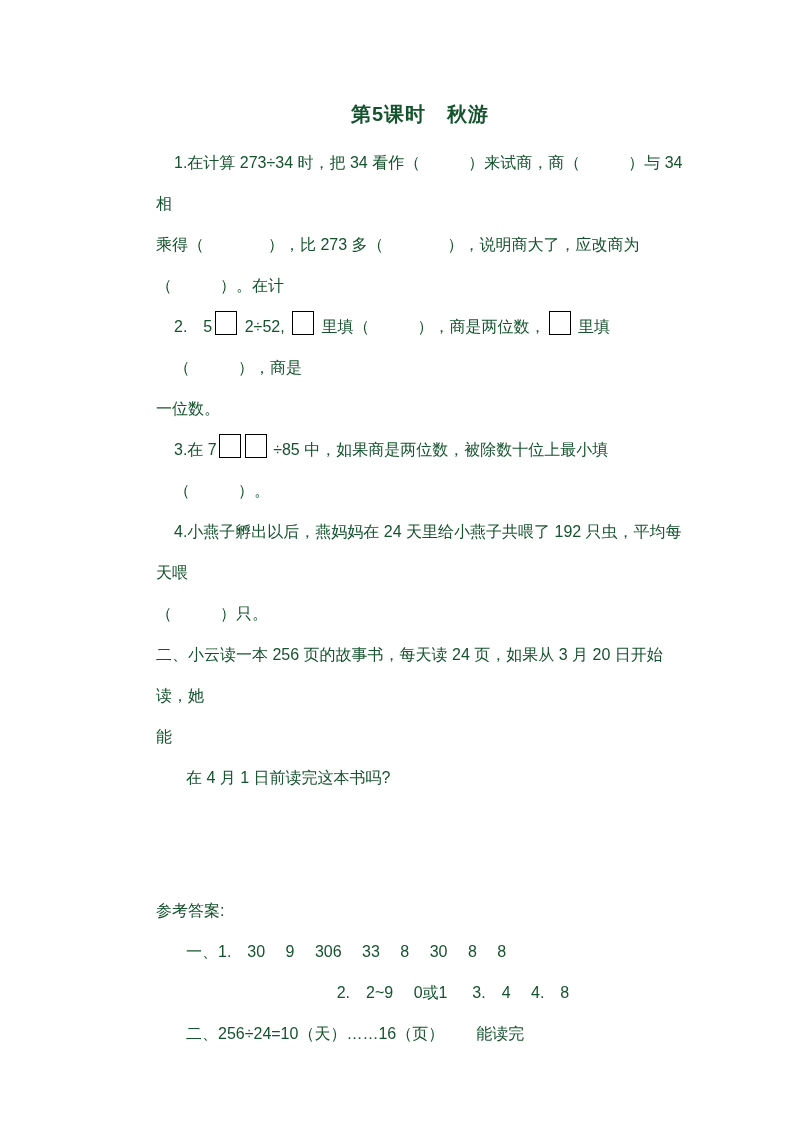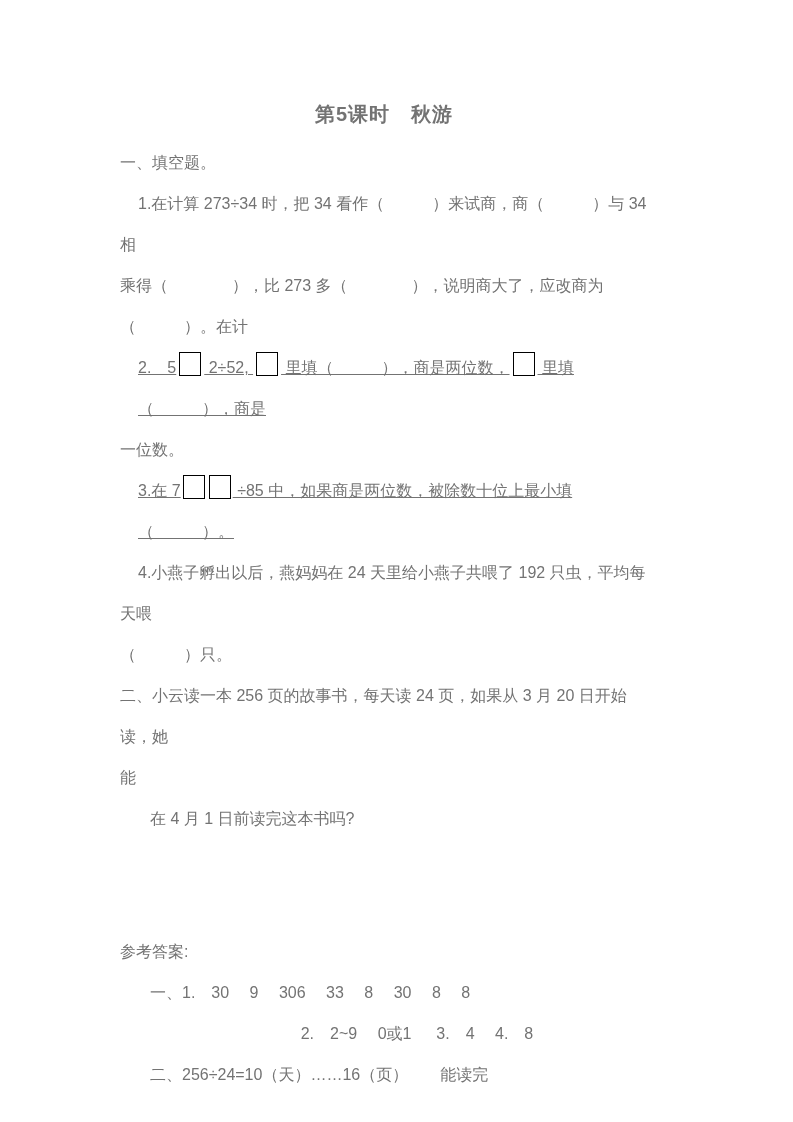--- a/index.html
+++ b/index.html
@@ -5,44 +5,45 @@
   html, body {
     margin: 0;
     padding: 0;
     background: #ffffff;
   }
   .page {
     position: relative;
     width: 758px;
     height: 1122px;
     background: #ffffff;
-    color: #737373;
+    color: #14532d;
     font-family: "Liberation Sans", "DejaVu Sans", sans-serif;
     overflow: hidden;
     box-sizing: border-box;
+    margin-left: 36px;
   }
   .content {
     padding: 100px 110px 0 120px;
     box-sizing: border-box;
   }
   .title {
     margin: 0 0 14px 0;
     text-align: center;
     font-size: 20px;
     font-weight: bold;
     letter-spacing: 1px;
     line-height: 28px;
   }
   .line {
     font-size: 16px;
     line-height: 41px;
     white-space: pre-wrap;
   }
   .indent-1 { text-indent: 18px; }
-  .pad-1 { padding-left: 18px; text-decoration: underline; }
+  .pad-1 { padding-left: 18px; }
   .pad-2 { padding-left: 30px; }
   .pad-3 { padding-left: 66px; text-align: center; }
   .blank-box {
     display: inline-block;
     width: 20px;
     height: 22px;
     border: 1px solid #000000;
     background: #ffffff;
     vertical-align: -3px;
     margin: 0 3px;
@@ -52,21 +53,20 @@
   .q3-line { margin-top: 0; }
 </style>
 </head>
 <body>
 
 <div class="page">
   <div class="content">
 
     <h1 class="title">第5课时　秋游</h1>
 
-    <div class="line">一、填空题。</div>
 
     <div class="line indent-1">1.在计算 273÷34 时，把 34 看作（　　　）来试商，商（　　　）与 34 相</div>
     <div class="line">乘得（　　　　），比 273 多（　　　　），说明商大了，应改商为（　　　）。在计</div>
 
     <div class="line pad-1"><span>2.　5</span><span class="blank-box"></span><span> 2÷52, </span><span class="blank-box"></span><span> 里填（　　　），商是两位数，</span><span class="blank-box"></span><span> 里填（　　　），商是</span></div>
     <div class="line">一位数。</div>
 
     <div class="line pad-1 q3-line"><span>3.在 7</span><span class="box-pair"><span class="blank-box"></span><span class="blank-box"></span></span><span> ÷85 中，如果商是两位数，被除数十位上最小填（　　　）。</span></div>
 
     <div class="line indent-1">4.小燕子孵出以后，燕妈妈在 24 天里给小燕子共喂了 192 只虫，平均每天喂</div>

